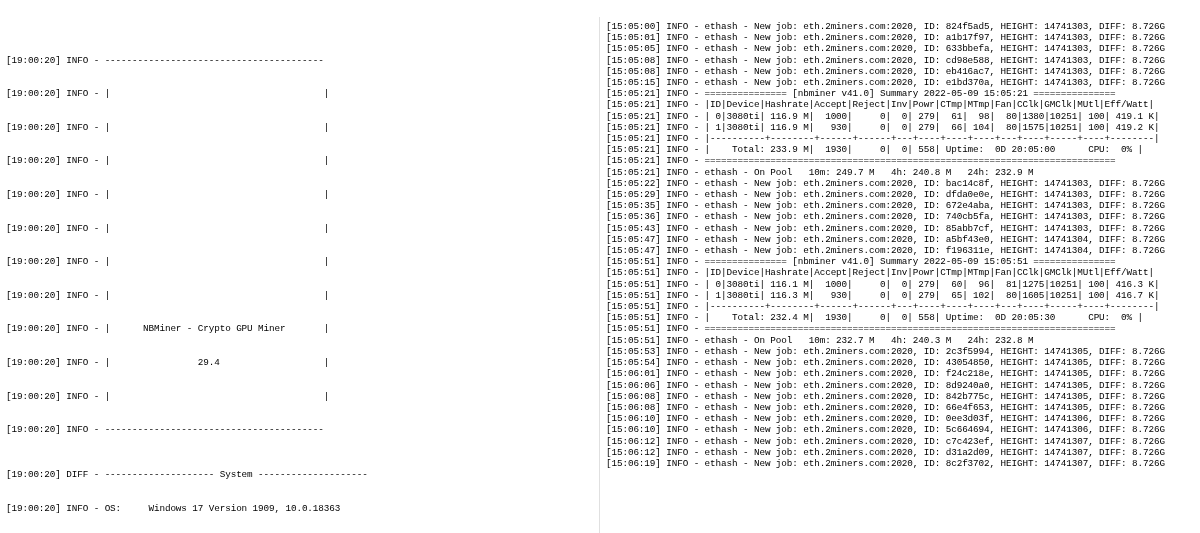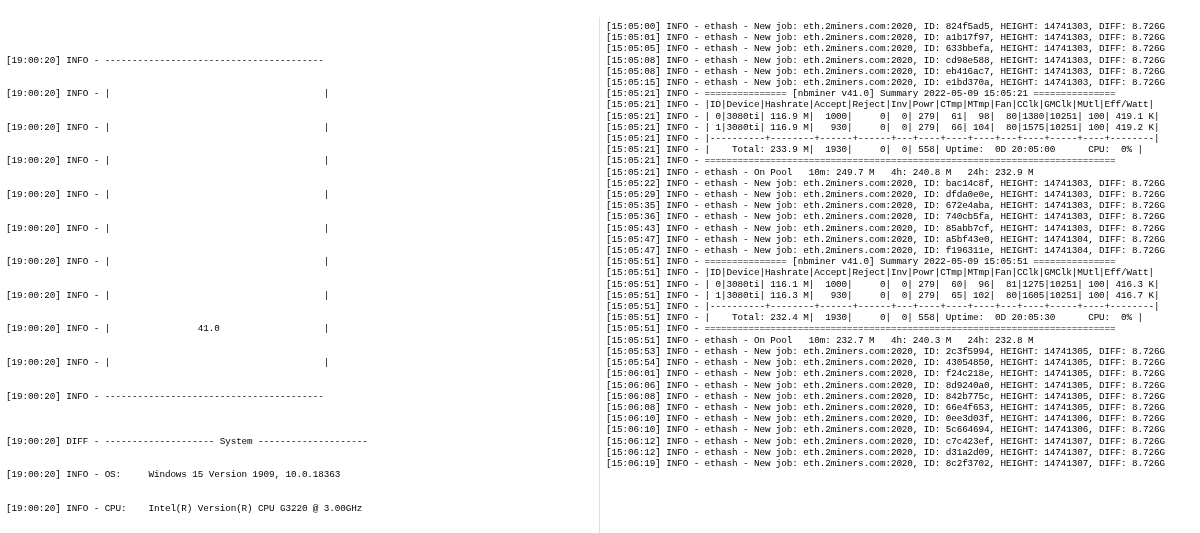--- a/index.html
+++ b/index.html
@@ -33,26 +33,27 @@
 <div class="pane pane-left">
   
   <span class="row"><span>[19:00:20]</span> <span>INFO - ----------------------------------------</span></span>
   <span class="row"><span>[19:00:20]</span> <span>INFO - |                                       |</span></span>
   <span class="row"><span>[19:00:20]</span> <span>INFO - |                                       |</span></span>
   <span class="row"><span>[19:00:20]</span> <span>INFO - |                                       |</span></span>
   <span class="row"><span>[19:00:20]</span> <span>INFO - |                                       |</span></span>
   <span class="row"><span>[19:00:20]</span> <span>INFO - |                                       |</span></span>
   <span class="row"><span>[19:00:20]</span> <span>INFO - |                                       |</span></span>
   <span class="row"><span>[19:00:20]</span> <span>INFO - |                                       |</span></span>
-  <span class="row"><span>[19:00:20]</span> <span>INFO - |                41.0                   |</span></span>
+  <span class="row"><span>[19:00:20]</span> <span>INFO - |      NBMiner - Crypto GPU Miner       |</span></span>
+  <span class="row"><span>[19:00:20]</span> <span>INFO - |                29.4                   |</span></span>
   <span class="row"><span>[19:00:20]</span> <span>INFO - |                                       |</span></span>
   <span class="row"><span>[19:00:20]</span> <span>INFO - ----------------------------------------</span></span>
 
   <span class="row"><span>[19:00:20]</span> <span>DIFF - -------------------- System --------------------</span></span>
-  <span class="row"><span>[19:00:20]</span> <span>INFO - OS:     Windows 15 Version 1909, 10.0.18363</span></span>
+  <span class="row"><span>[19:00:20]</span> <span>INFO - OS:     Windows 17 Version 1909, 10.0.18363</span></span>
   <span class="row"><span>[19:00:20]</span> <span>INFO - CPU:    Intel(R) Version(R) CPU G3220 @ 3.00GHz</span></span>
   
   
   
 
   
   
   
   
   

